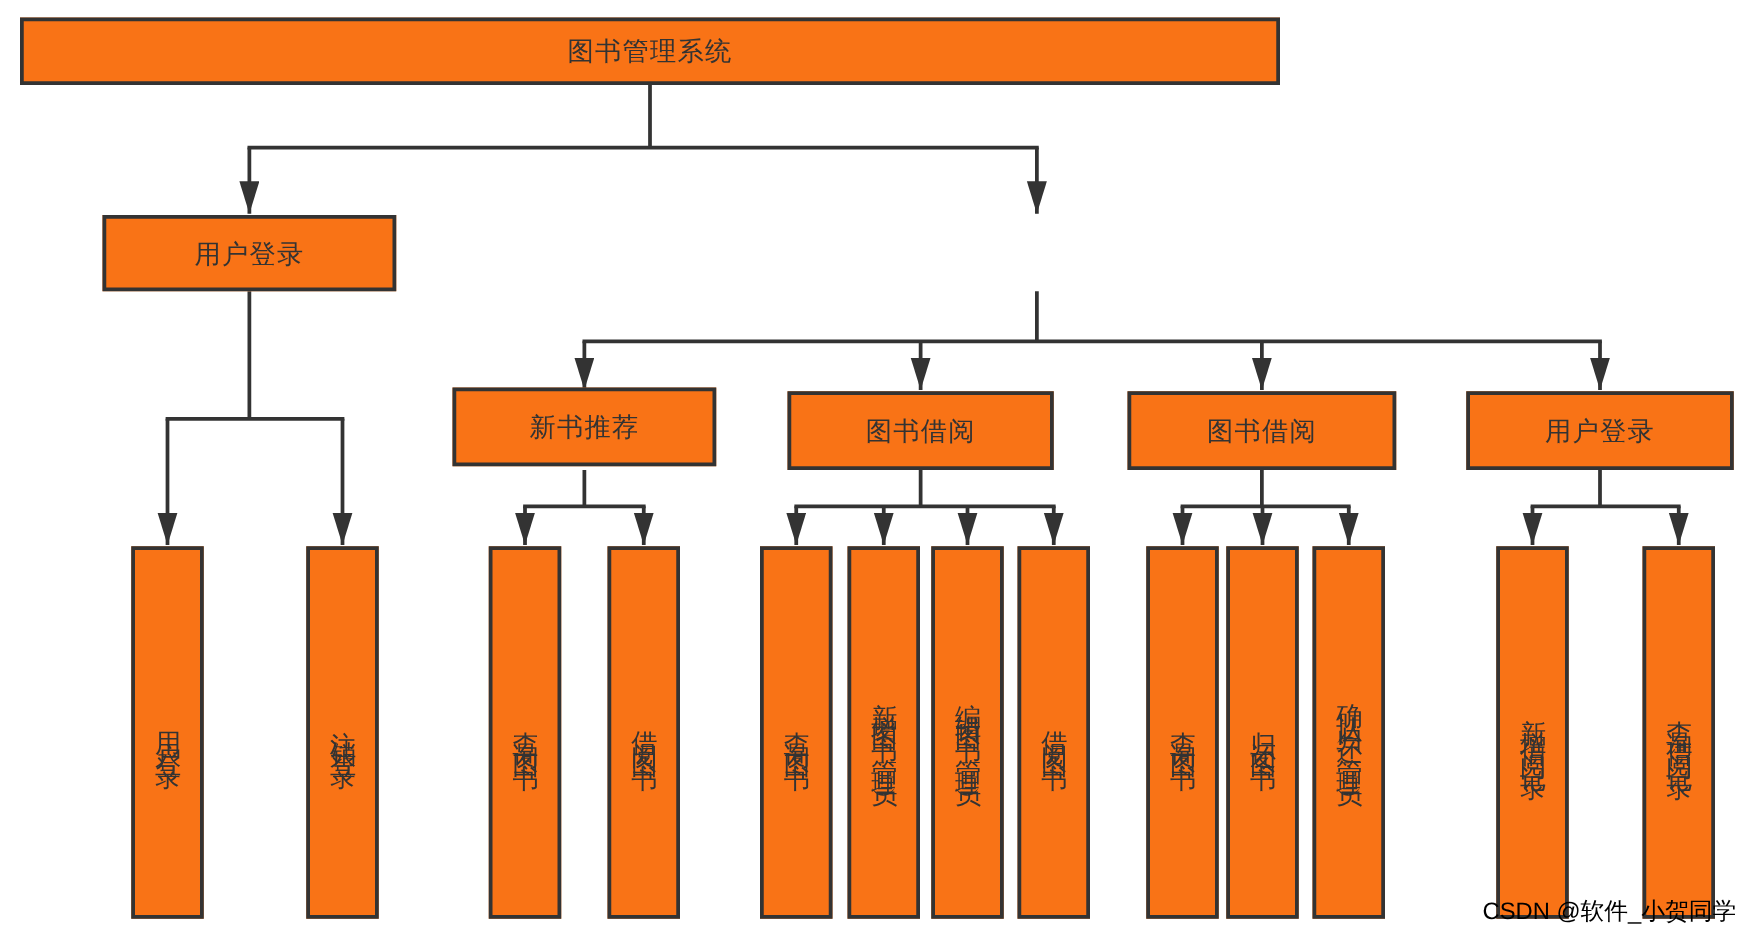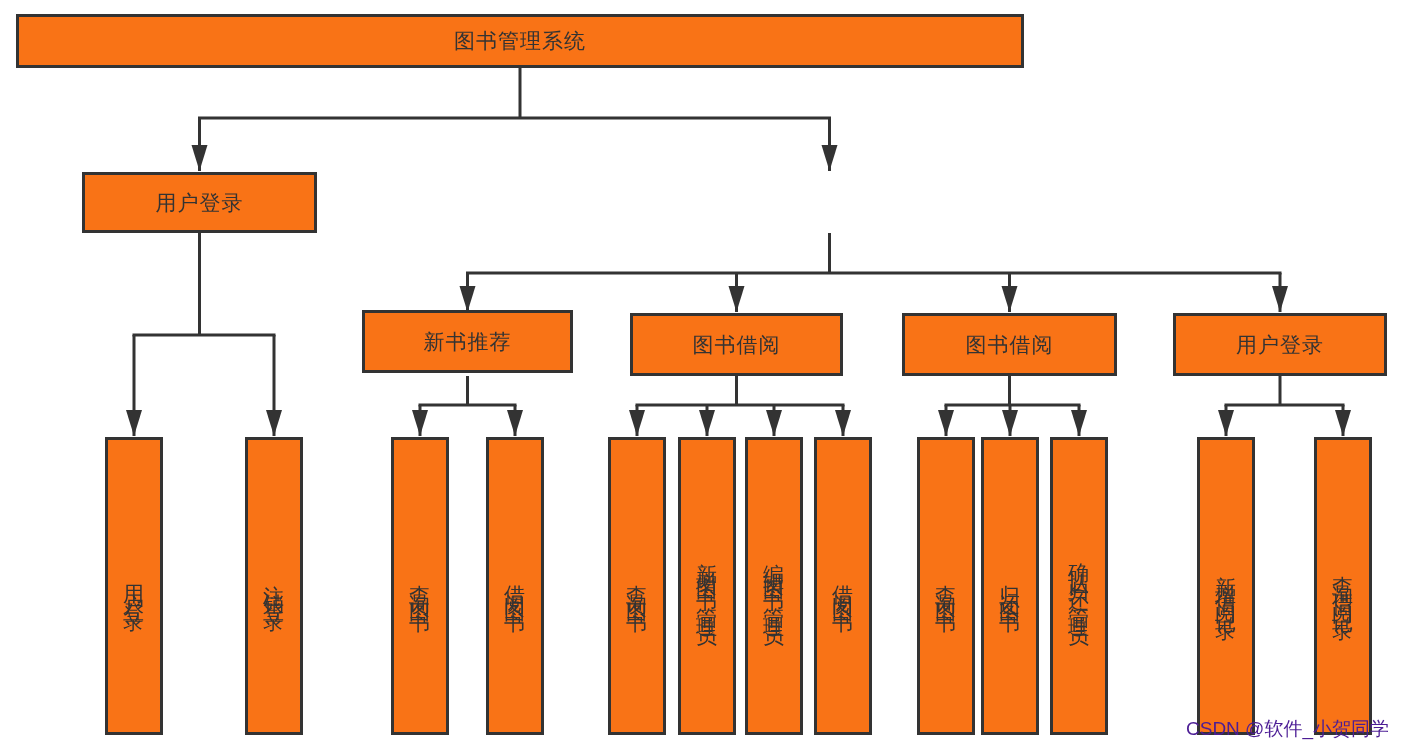--- a/index.html
+++ b/index.html
@@ -38,21 +38,21 @@
     font-size: 21px;
     line-height: 1;
     letter-spacing: 9px;
     white-space: nowrap;
   }
   .watermark {
     position: absolute;
     left: 1186px;
     top: 716px;
     font-size: 19px;
-    color: #4c1d95;
+    color: #000000;
     white-space: nowrap;
     z-index: 5;
   }
 </style>
 </head>
 <body>
 
 <div id="canvas">
 
   <svg id="wires" width="1405" height="747" viewBox="0 0 1405 747">

